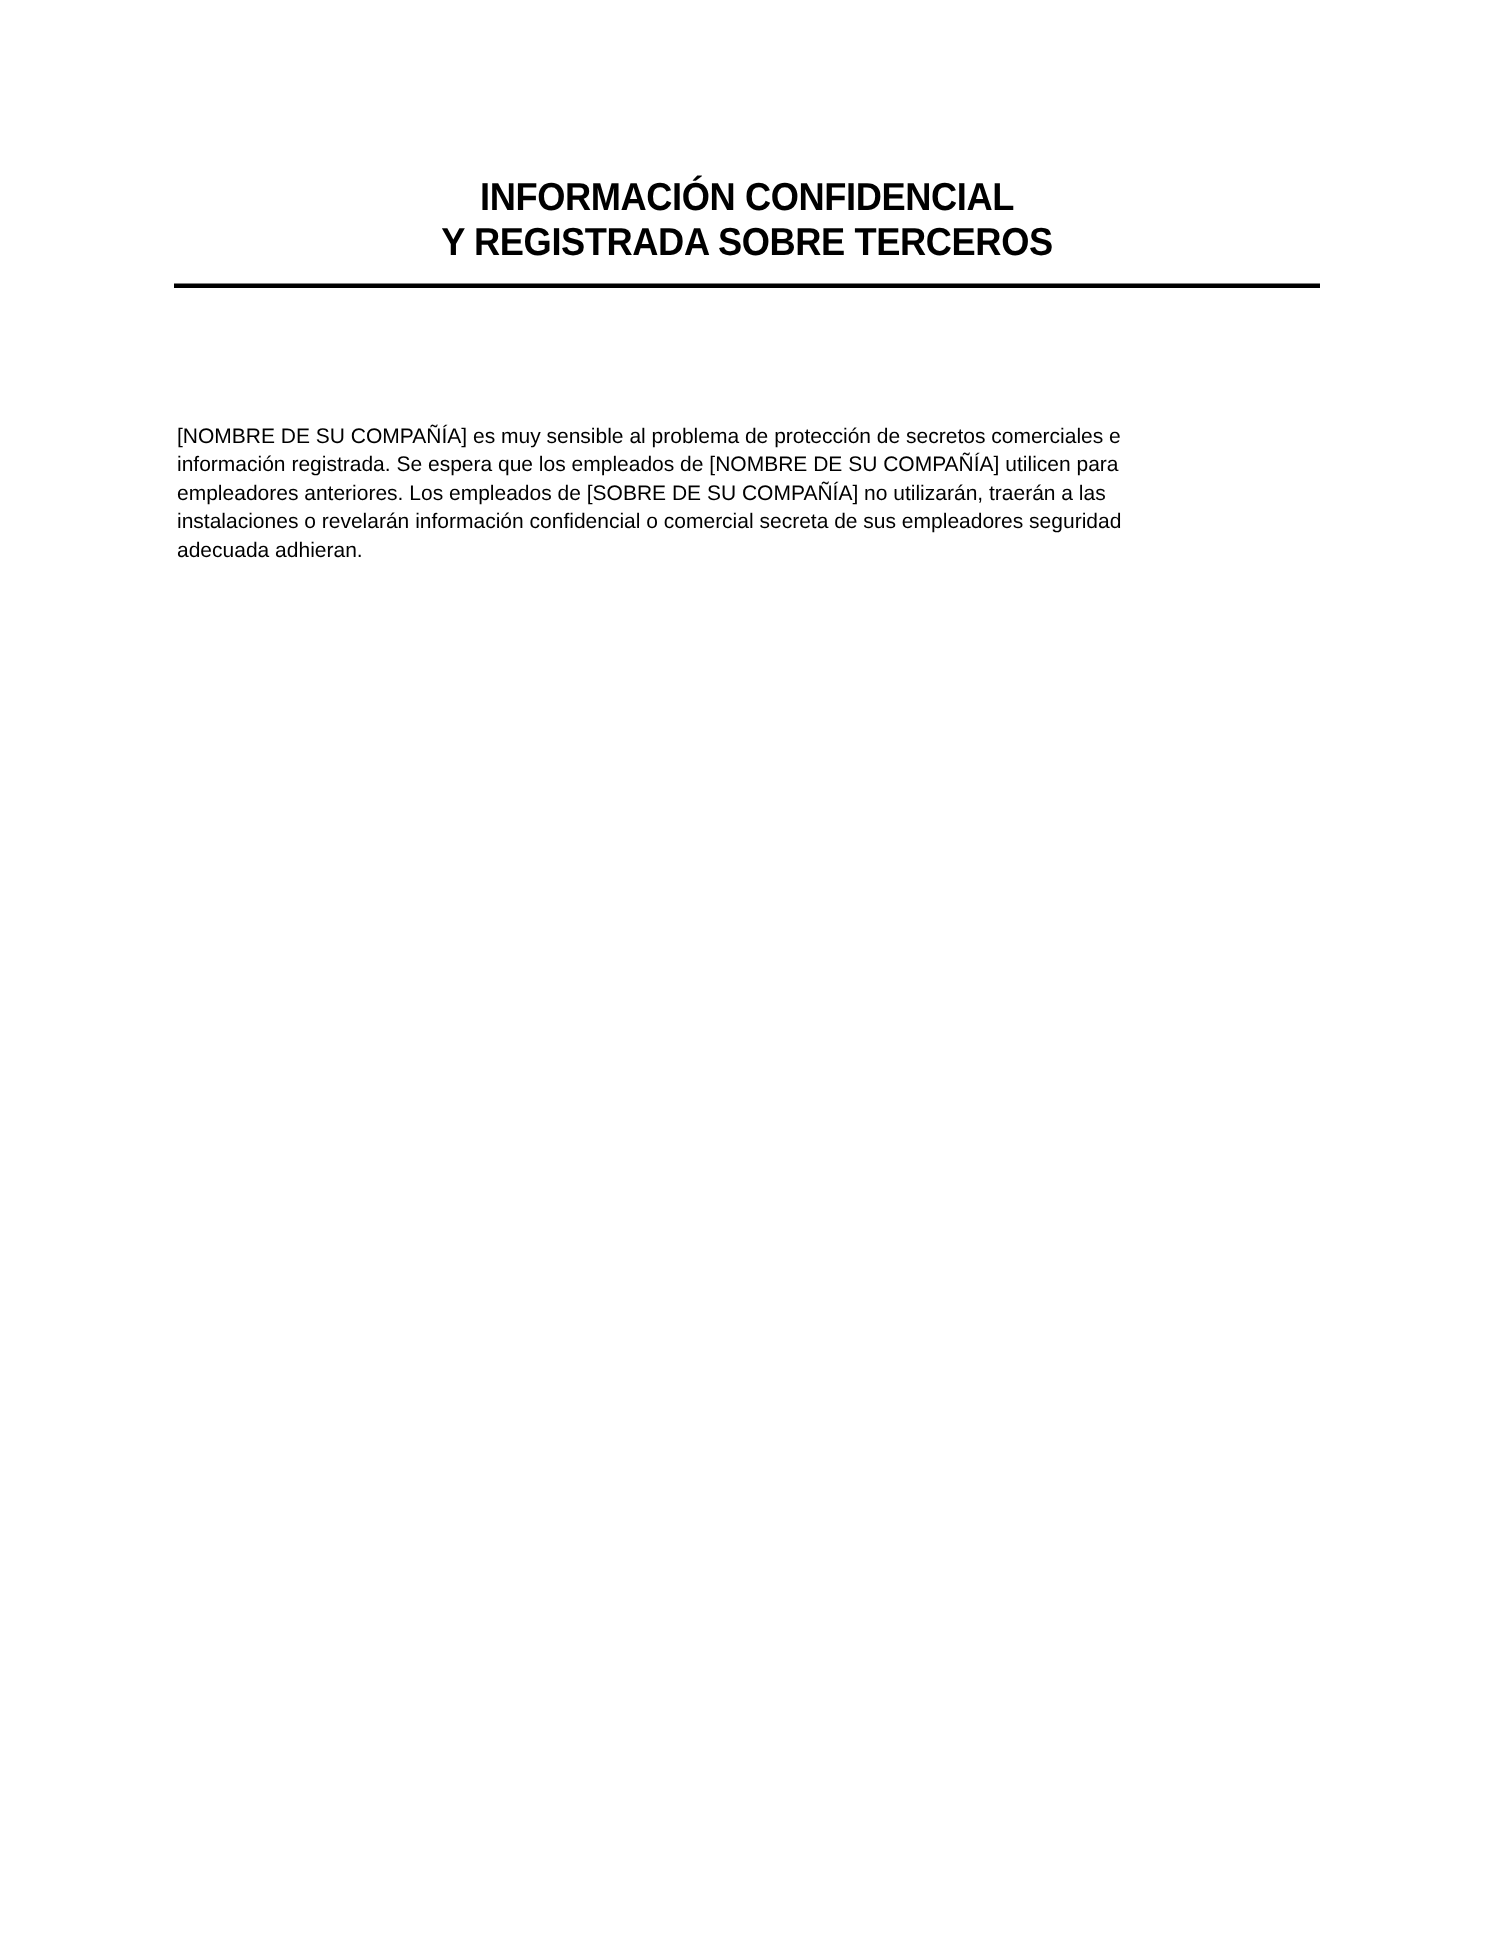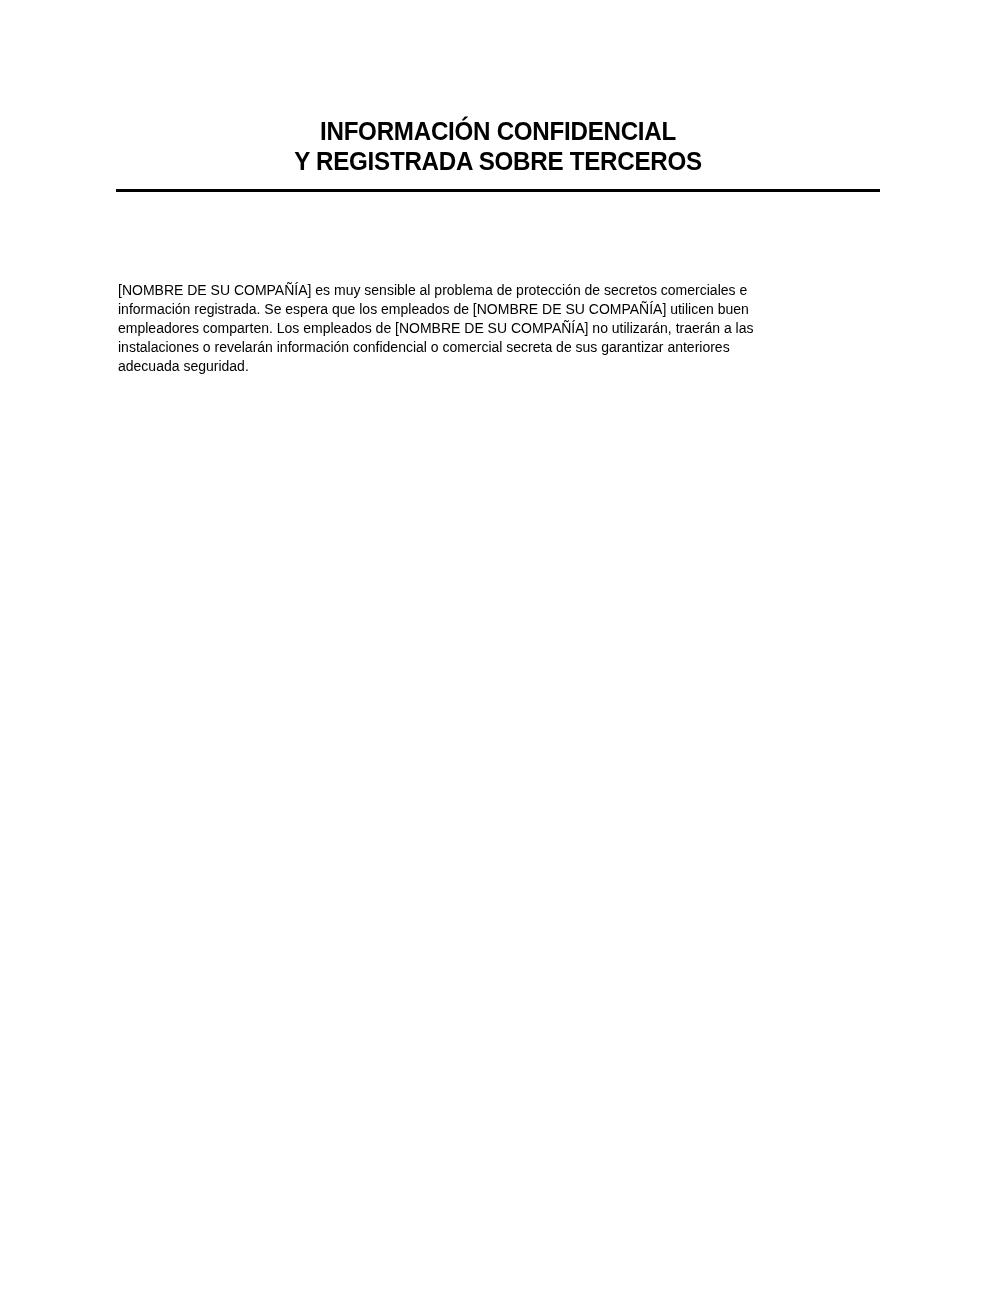--- a/index.html
+++ b/index.html
@@ -68,18 +68,18 @@
 <div class="page">
   <div class="title-block">
     <span class="title-line">INFORMACIÓN CONFIDENCIAL</span>
     <span class="title-line">Y REGISTRADA SOBRE TERCEROS</span>
   </div>
 
   <div class="rule"></div>
 
   <div class="body-text">
     <span>[NOMBRE DE SU COMPAÑÍA] es muy sensible al problema de protección de secretos comerciales e</span>
-    <span>información registrada.  Se espera que los empleados de [NOMBRE DE SU COMPAÑÍA] utilicen buen</span>
-    <span>empleadores comparten. Los empleados de [NOMBRE DE SU COMPAÑÍA] no utilizarán, traerán a las</span>
-    <span>instalaciones o revelarán información confidencial o comercial secreta de sus garantizar anteriores</span>
-    <span>adecuada seguridad.</span>
+    <span>información registrada.  Se espera que los empleados de [NOMBRE DE SU COMPAÑÍA] utilicen para</span>
+    <span>empleadores anteriores. Los empleados de [SOBRE DE SU COMPAÑÍA] no utilizarán, traerán a las</span>
+    <span>instalaciones o revelarán información confidencial o comercial secreta de sus empleadores seguridad</span>
+    <span>adecuada adhieran.</span>
   </div>
 </div>
 
 </body></html>

